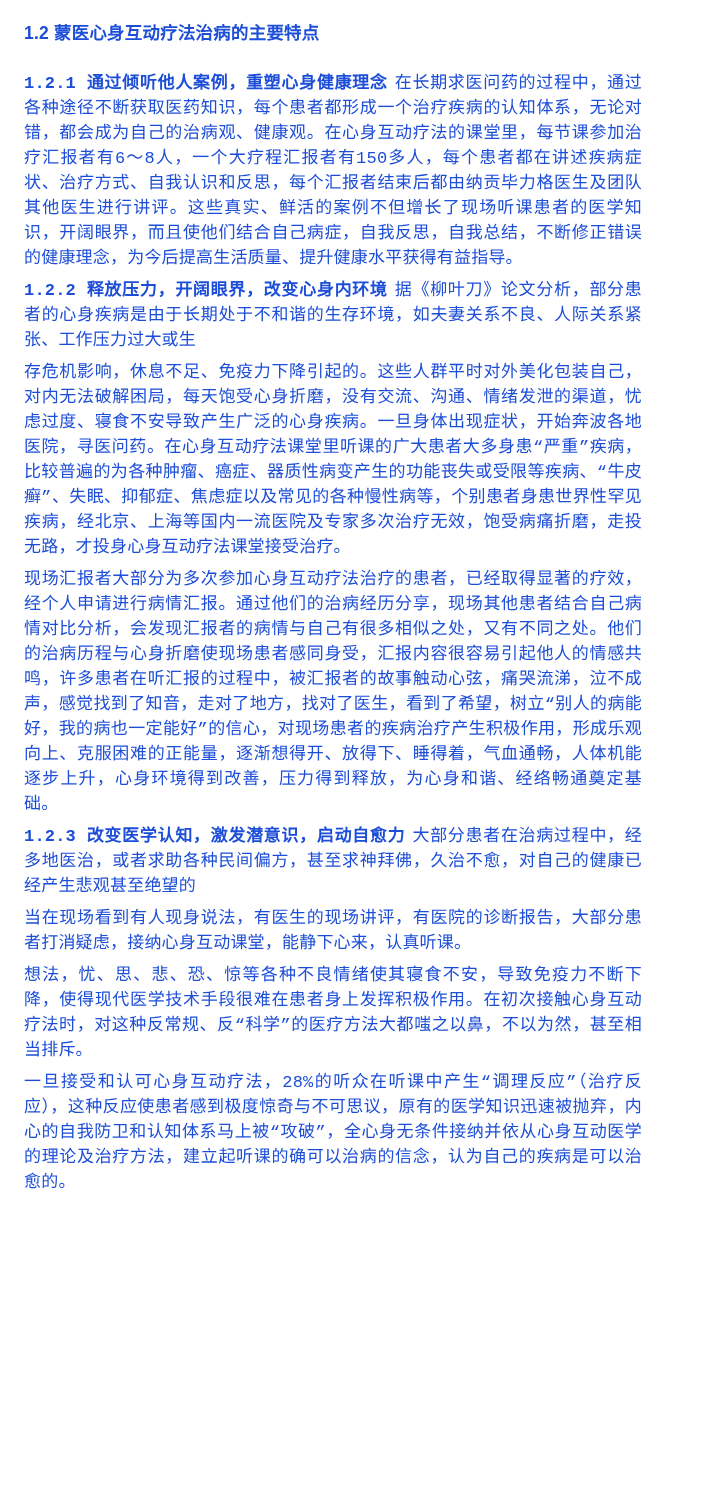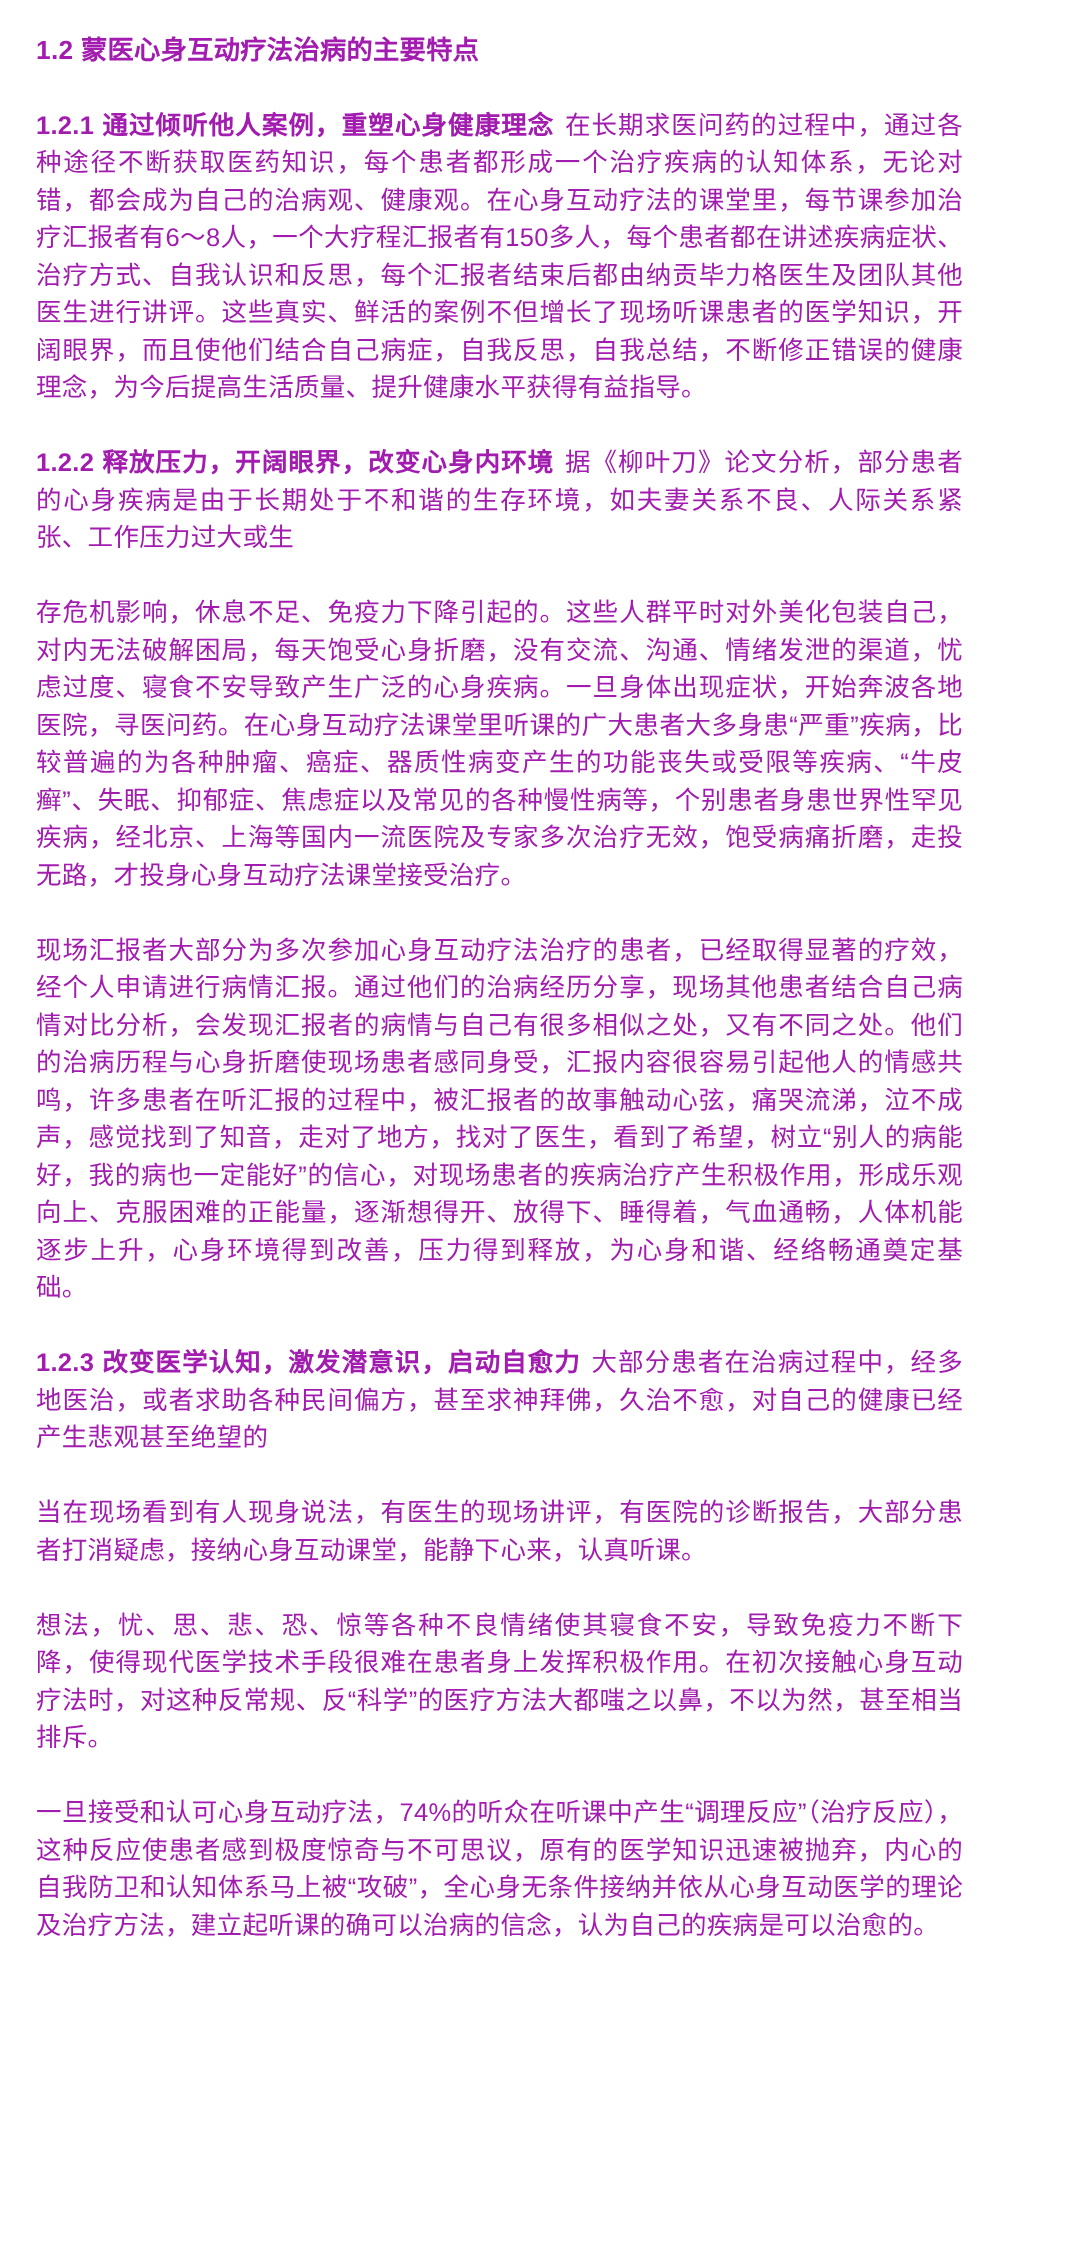--- a/index.html
+++ b/index.html
@@ -11,35 +11,36 @@
     width: 723px;
     height: 1502px;
     overflow: hidden;
     font-family: "Liberation Sans", "DejaVu Sans", sans-serif;
   }
   .doc-page {
     box-sizing: border-box;
     width: 666px;
     height: 1502px;
     padding: 8px 24px 0 24px;
-    color: #a21caf;
+    color: #1d4ed8;
     font-size: 17px;
     line-height: 25px;
     text-align: justify;
     letter-spacing: 0.2px;
     word-break: break-all;
   }
   .doc-heading {
     font-size: 17.5px;
     font-weight: 700;
     margin: 13px 0 25px 0;
     text-align: left;
   }
   .doc-para {
-    margin: 25px 0;
+    margin: 7px 0;
+    font-family: Liberation Mono, monospace;
   }
   .doc-para:last-child {
     margin-bottom: 0;
   }
   .section-title {
     font-weight: 700;
     margin-right: 7px;
   }
 </style>
 </head>
@@ -57,16 +58,16 @@
   <p class="doc-para"><span>存危机影响，休息不足、免疫力下降引起的。这些人群平时对外美化包装自己，对内无法破解困局，每天饱受心身折磨，没有交流、沟通、情绪发泄的渠道，忧虑过度、寝食不安导致产生广泛的心身疾病。一旦身体出现症状，开始奔波各地医院，寻医问药。在心身互动疗法课堂里听课的广大患者大多身患“严重”疾病，比较普遍的为各种肿瘤、癌症、器质性病变产生的功能丧失或受限等疾病、“牛皮癣”、失眠、抑郁症、焦虑症以及常见的各种慢性病等，个别患者身患世界性罕见疾病，经北京、上海等国内一流医院及专家多次治疗无效，饱受病痛折磨，走投无路，才投身心身互动疗法课堂接受治疗。</span></p>
 
   <p class="doc-para"><span>现场汇报者大部分为多次参加心身互动疗法治疗的患者，已经取得显著的疗效，经个人申请进行病情汇报。通过他们的治病经历分享，现场其他患者结合自己病情对比分析，会发现汇报者的病情与自己有很多相似之处，又有不同之处。他们的治病历程与心身折磨使现场患者感同身受，汇报内容很容易引起他人的情感共鸣，许多患者在听汇报的过程中，被汇报者的故事触动心弦，痛哭流涕，泣不成声，感觉找到了知音，走对了地方，找对了医生，看到了希望，树立“别人的病能好，我的病也一定能好”的信心，对现场患者的疾病治疗产生积极作用，形成乐观向上、克服困难的正能量，逐渐想得开、放得下、睡得着，气血通畅，人体机能逐步上升，心身环境得到改善，压力得到释放，为心身和谐、经络畅通奠定基础。</span></p>
 
   <p class="doc-para"><strong class="section-title">1.2.3 改变医学认知，激发潜意识，启动自愈力</strong><span>大部分患者在治病过程中，经多地医治，或者求助各种民间偏方，甚至求神拜佛，久治不愈，对自己的健康已经产生悲观甚至绝望的</span></p>
 
   <p class="doc-para"><span>当在现场看到有人现身说法，有医生的现场讲评，有医院的诊断报告，大部分患者打消疑虑，接纳心身互动课堂，能静下心来，认真听课。</span></p>
 
   <p class="doc-para"><span>想法，忧、思、悲、恐、惊等各种不良情绪使其寝食不安，导致免疫力不断下降，使得现代医学技术手段很难在患者身上发挥积极作用。在初次接触心身互动疗法时，对这种反常规、反“科学”的医疗方法大都嗤之以鼻，不以为然，甚至相当排斥。</span></p>
 
-  <p class="doc-para"><span>一旦接受和认可心身互动疗法，74%的听众在听课中产生“调理反应”（治疗反应），这种反应使患者感到极度惊奇与不可思议，原有的医学知识迅速被抛弃，内心的自我防卫和认知体系马上被“攻破”，全心身无条件接纳并依从心身互动医学的理论及治疗方法，建立起听课的确可以治病的信念，认为自己的疾病是可以治愈的。</span></p>
+  <p class="doc-para"><span>一旦接受和认可心身互动疗法，28%的听众在听课中产生“调理反应”（治疗反应），这种反应使患者感到极度惊奇与不可思议，原有的医学知识迅速被抛弃，内心的自我防卫和认知体系马上被“攻破”，全心身无条件接纳并依从心身互动医学的理论及治疗方法，建立起听课的确可以治病的信念，认为自己的疾病是可以治愈的。</span></p>
 
 
 </div>
 
 </body></html>

